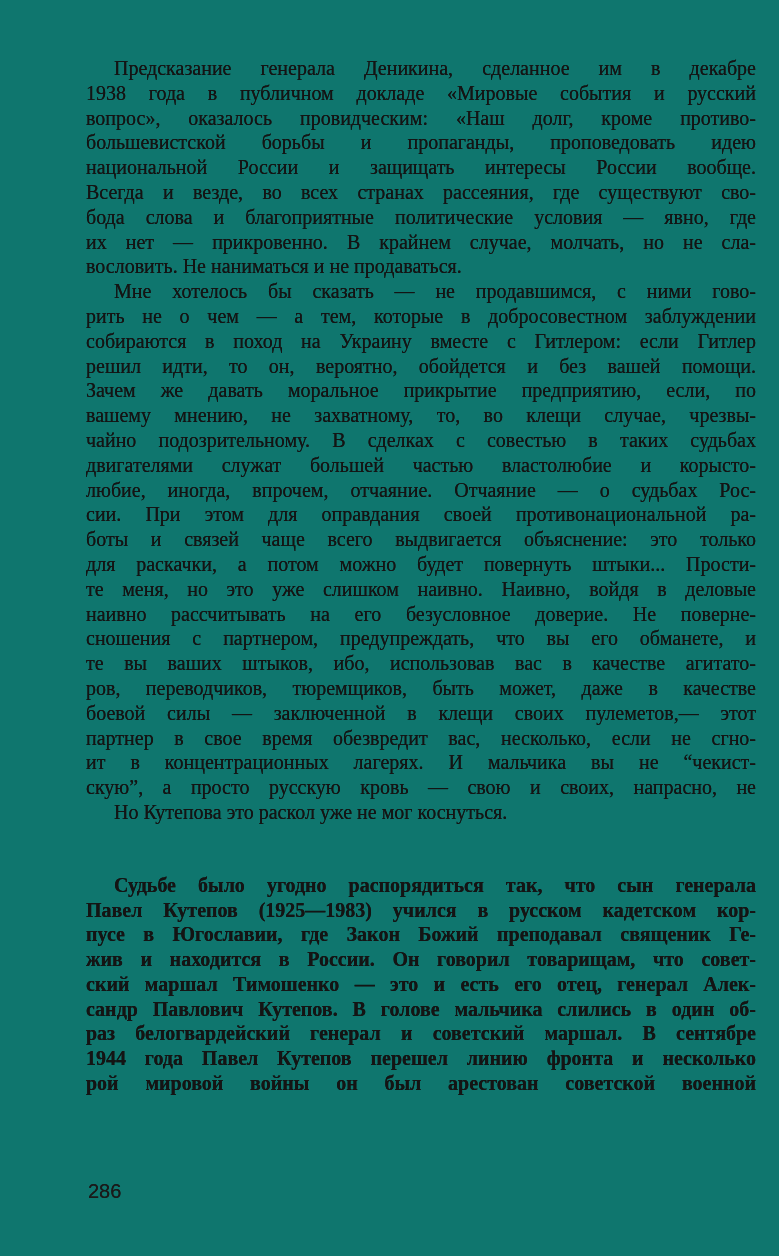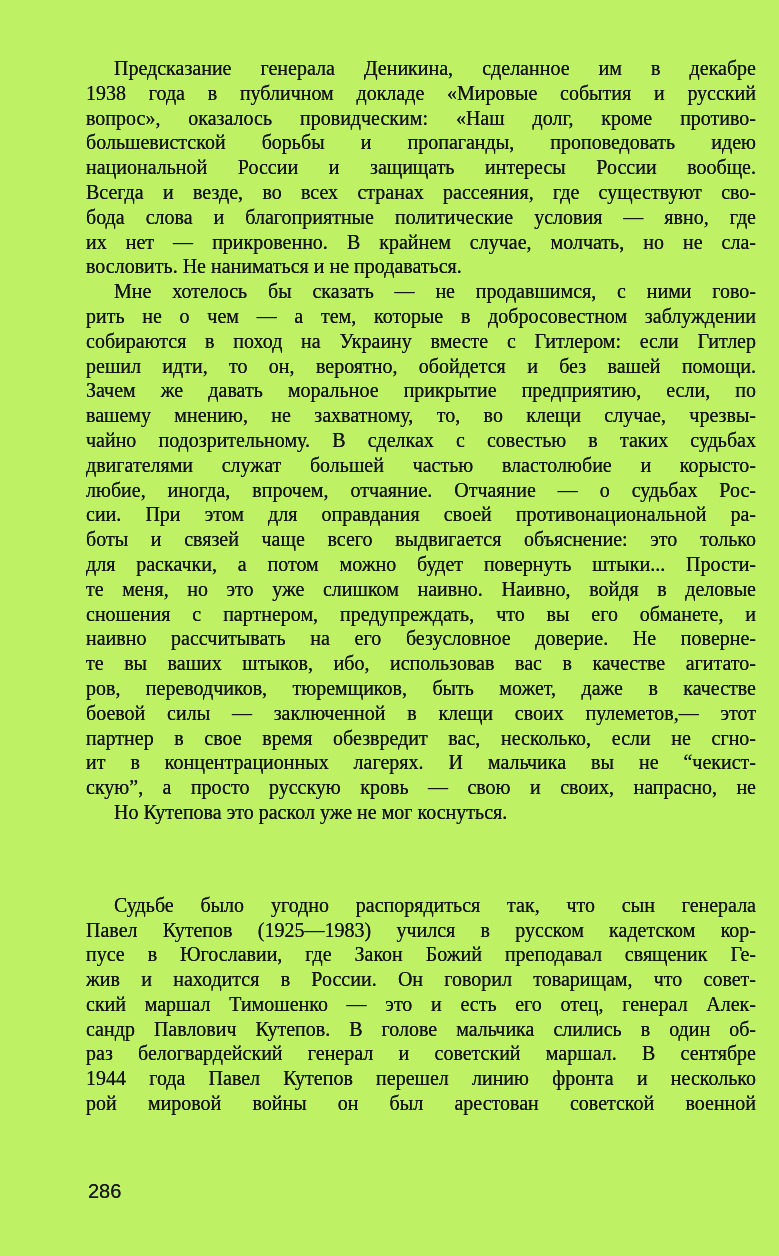--- a/index.html
+++ b/index.html
@@ -4,36 +4,36 @@
 <style>
   html, body {
     margin: 0;
     padding: 0;
     background: #e8e8e6;
   }
   .page {
     position: relative;
     width: 779px;
     height: 1256px;
-    background: #bef264;
+    background: #0f766e;
     overflow: hidden;
     font-family: "Liberation Serif", "DejaVu Serif", serif;
     color: #141414;
   }
   .text-block {
     position: absolute;
     left: 86px;
     top: 56px;
     width: 670px;
     font-size: 20px;
     line-height: 24.8px;
     text-shadow: 0 0 0.4px #141414; 
   }
   .para { margin: 0; padding: 0; }
-  .para.section-gap { margin-top: 68px; }
+  .para.section-gap { margin-top: 48px; font-weight: bold; }
   .line {
     text-align: justify;
     text-align-last: justify;
     text-justify: inter-word;
     height: 24.8px;
     overflow: hidden;
     white-space: normal;
   }
   .line.first-indent { text-indent: 28px; }
   .line.para-last { text-align-last: left; }
@@ -78,22 +78,22 @@
         <div class="line">решил идти, то он, вероятно, обойдется и без вашей помощи.</div>
         <div class="line">Зачем же давать моральное прикрытие предприятию, если, по</div>
         <div class="line">вашему мнению, не захватному, то, во клещи случае, чрезвы-</div>
         <div class="line">чайно подозрительному. В сделках с совестью в таких судьбах</div>
         <div class="line">двигателями служат большей частью властолюбие и корысто-</div>
         <div class="line">любие, иногда, впрочем, отчаяние. Отчаяние — о судьбах Рос-</div>
         <div class="line">сии. При этом для оправдания своей противонациональной ра-</div>
         <div class="line">боты и связей чаще всего выдвигается объяснение: это только</div>
         <div class="line">для раскачки, а потом можно будет повернуть штыки... Прости-</div>
         <div class="line">те меня, но это уже слишком наивно. Наивно, войдя в деловые</div>
+        <div class="line">наивно рассчитывать на его безусловное доверие. Не поверне-</div>
         <div class="line">сношения с партнером, предупреждать, что вы его обманете, и</div>
-        <div class="line">наивно рассчитывать на его безусловное доверие. Не поверне-</div>
         <div class="line">те вы ваших штыков, ибо, использовав вас в качестве агитато-</div>
         <div class="line">ров, переводчиков, тюремщиков, быть может, даже в качестве</div>
         <div class="line">боевой силы — заключенной в клещи своих пулеметов,— этот</div>
         <div class="line">партнер в свое время обезвредит вас, несколько, если не сгно-</div>
         <div class="line">ит в концентрационных лагерях. И мальчика вы не “чекист-</div>
         <div class="line">скую”, а просто русскую кровь — свою и своих, напрасно, не</div>
       </div>
       <div class="para">
         <div class="line first-indent para-last">Но Кутепова это раскол уже не мог коснуться.</div>
       </div>

